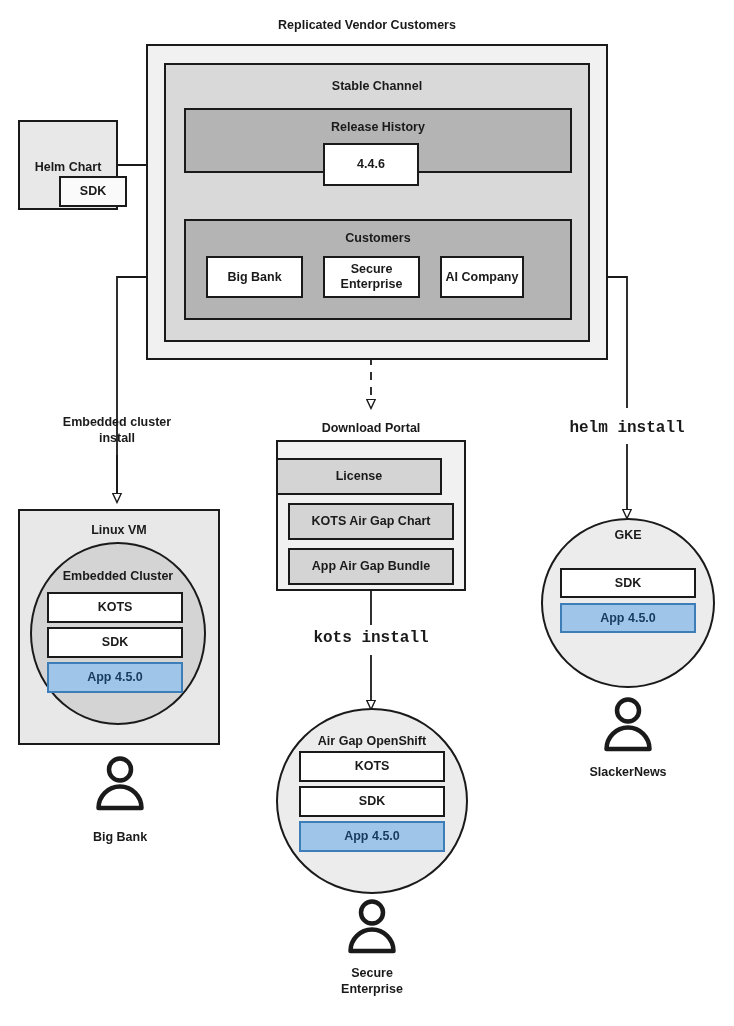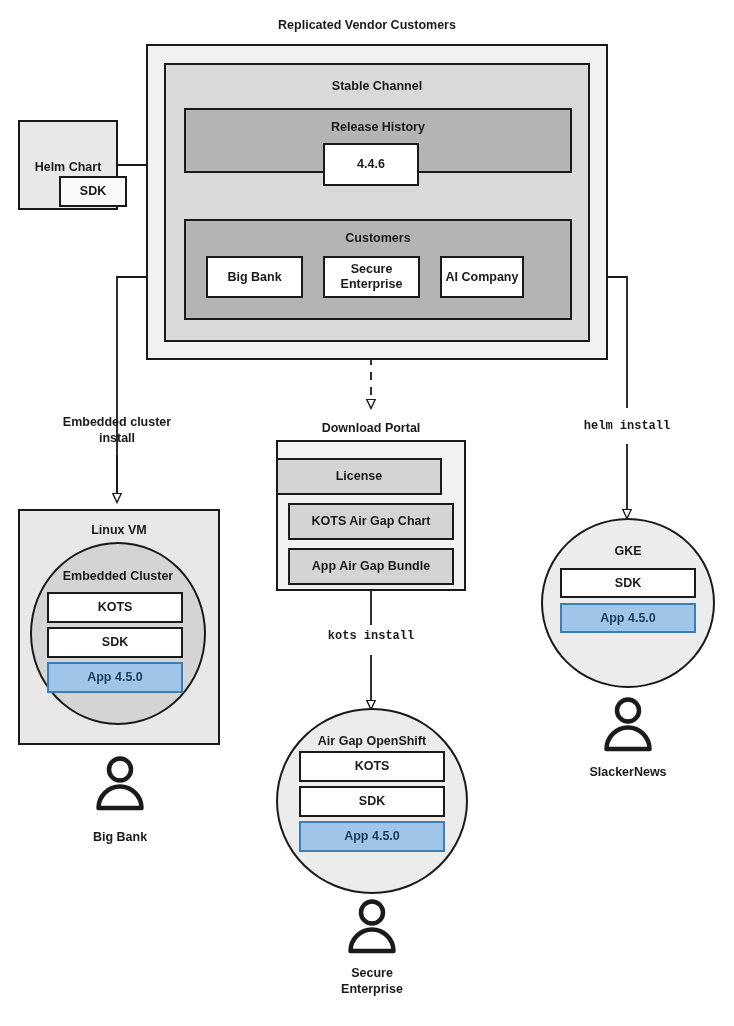--- a/index.html
+++ b/index.html
@@ -34,21 +34,21 @@
   
   .title-lbl {
     font-size: 12.5px;
     font-weight: bold;
     text-align: center;
     line-height: 1.25;
     color: #1a1a1a;
   }
   .mono-lbl {
     font-family: "Liberation Mono", "DejaVu Sans Mono", monospace;
-    font-size: 12px;
+    font-size: 16px;
     font-weight: bold;
     text-align: center;
     color: #1a1a1a;
     letter-spacing: 0px;
   }
 
   
   .frame {
     border: 2px solid #1a1a1a;
   }
@@ -211,21 +211,21 @@
   <div class="abs box box-blue" style="left:299px;top:821px;width:146px;height:31px;">App 4.5.0</div>
 
   <svg class="abs person" style="left:344px;top:898px;width:56px;height:56px;" viewBox="0 0 56 56">
     <circle cx="28" cy="14.5" r="11" fill="none" stroke="#1a1a1a" stroke-width="4.5"></circle>
     <path d="M6.5,53 a21.5,21.5 0 0 1 43,0 z" fill="none" stroke="#1a1a1a" stroke-width="4.5" stroke-linejoin="round"></path>
   </svg>
   <div class="abs person-lbl" style="left:292px;top:966px;width:160px;white-space:pre-line;">Secure
 Enterprise</div>
 
   <div class="abs ellipse" style="left:541px;top:518px;width:174px;height:170px;">
-    <div class="frame-title" style="top:24px;">GKE</div>
+    <div class="frame-title" style="top:8px;">GKE</div>
   </div>
   <div class="abs box" style="left:560px;top:568px;width:136px;height:30px;">SDK</div>
   <div class="abs box box-blue" style="left:560px;top:603px;width:136px;height:30px;">App 4.5.0</div>
 
   <svg class="abs person" style="left:600px;top:696px;width:56px;height:56px;" viewBox="0 0 56 56">
     <circle cx="28" cy="14.5" r="11" fill="none" stroke="#1a1a1a" stroke-width="4.5"></circle>
     <path d="M6.5,53 a21.5,21.5 0 0 1 43,0 z" fill="none" stroke="#1a1a1a" stroke-width="4.5" stroke-linejoin="round"></path>
   </svg>
   <div class="abs person-lbl" style="left:548px;top:765px;width:160px;white-space:pre-line;">SlackerNews</div>
 

